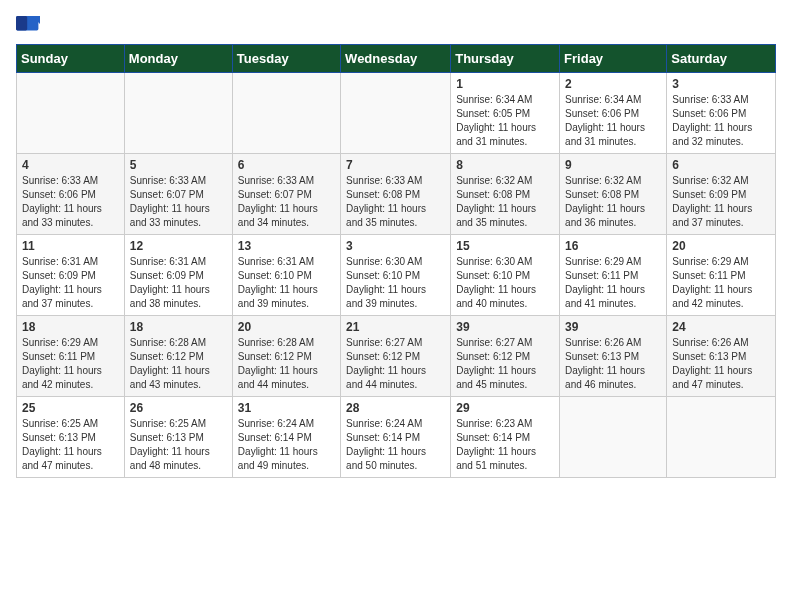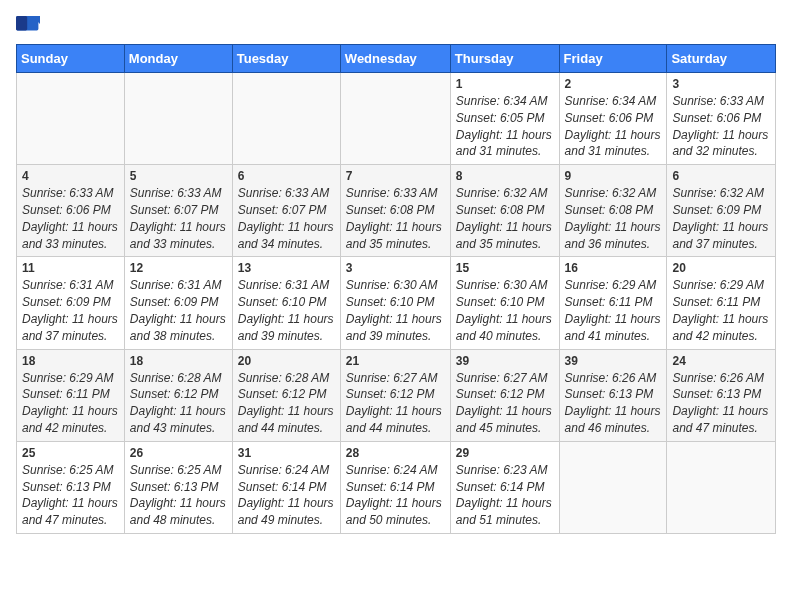--- a/index.html
+++ b/index.html
@@ -46,21 +46,21 @@
     .location-subtitle {
       font-size: 16px;
       color: #555;
     }
     .calendar-table {
       width: 100%;
       border-collapse: collapse;
       border: 1px solid #ccc;
     }
     .calendar-table th {
-      background-color: #3b82f6;
+      background-color: #14532d;
       color: #fff;
       font-size: 13px;
       padding: 6px 4px;
       text-align: left;
       border: 1px solid #1a4fa0;
     }
     .calendar-table td {
       border: 1px solid #ccc;
       vertical-align: top;
       padding: 4px 5px;
@@ -76,24 +76,23 @@
     .calendar-table tr td.empty {
       background: #f9f9f9;
     }
     .day-number {
       font-weight: bold;
       font-size: 12px;
       display: block;
       margin-bottom: 2px;
     }
     .day-info {
-      font-size: 12px;
+      font-size: 10px;
       line-height: 1.4;
       color: #333;
-      font-style: italic;
     }
   </style>
 </head>
 <body>
 
 <div class="header-section">
   <div class="logo">
     <svg class="logo-icon" viewBox="0 0 30 25">
       <rect x="0" y="0" width="28" height="18" rx="2" fill="#2563c7"></rect>
       <polygon points="20,0 30,0 30,10" fill="#2563c7"></polygon>

